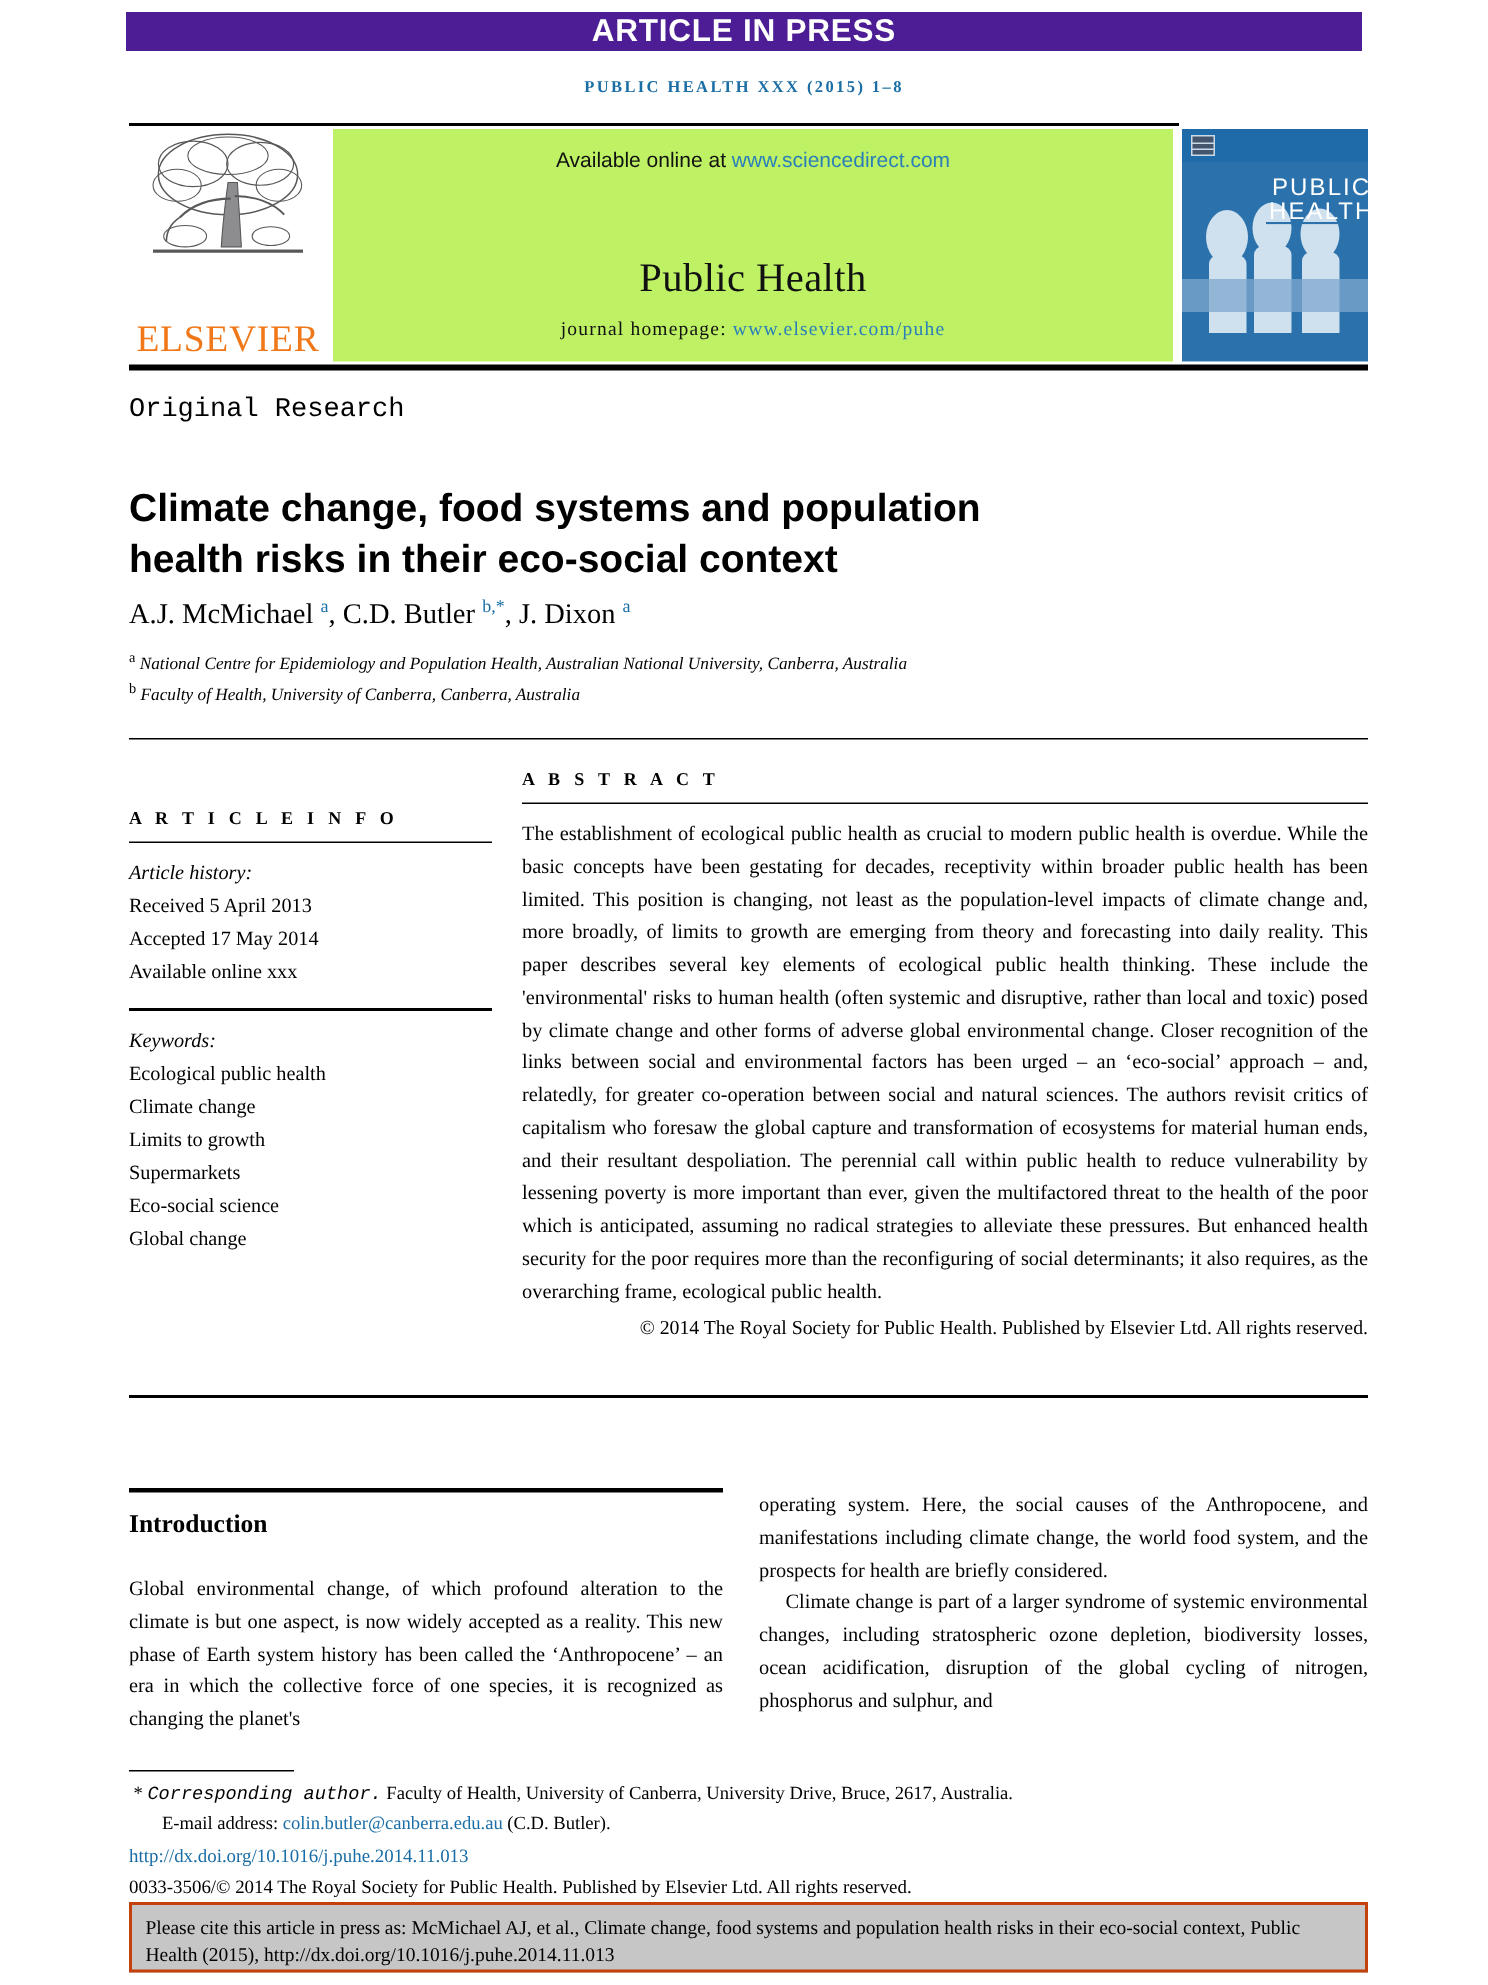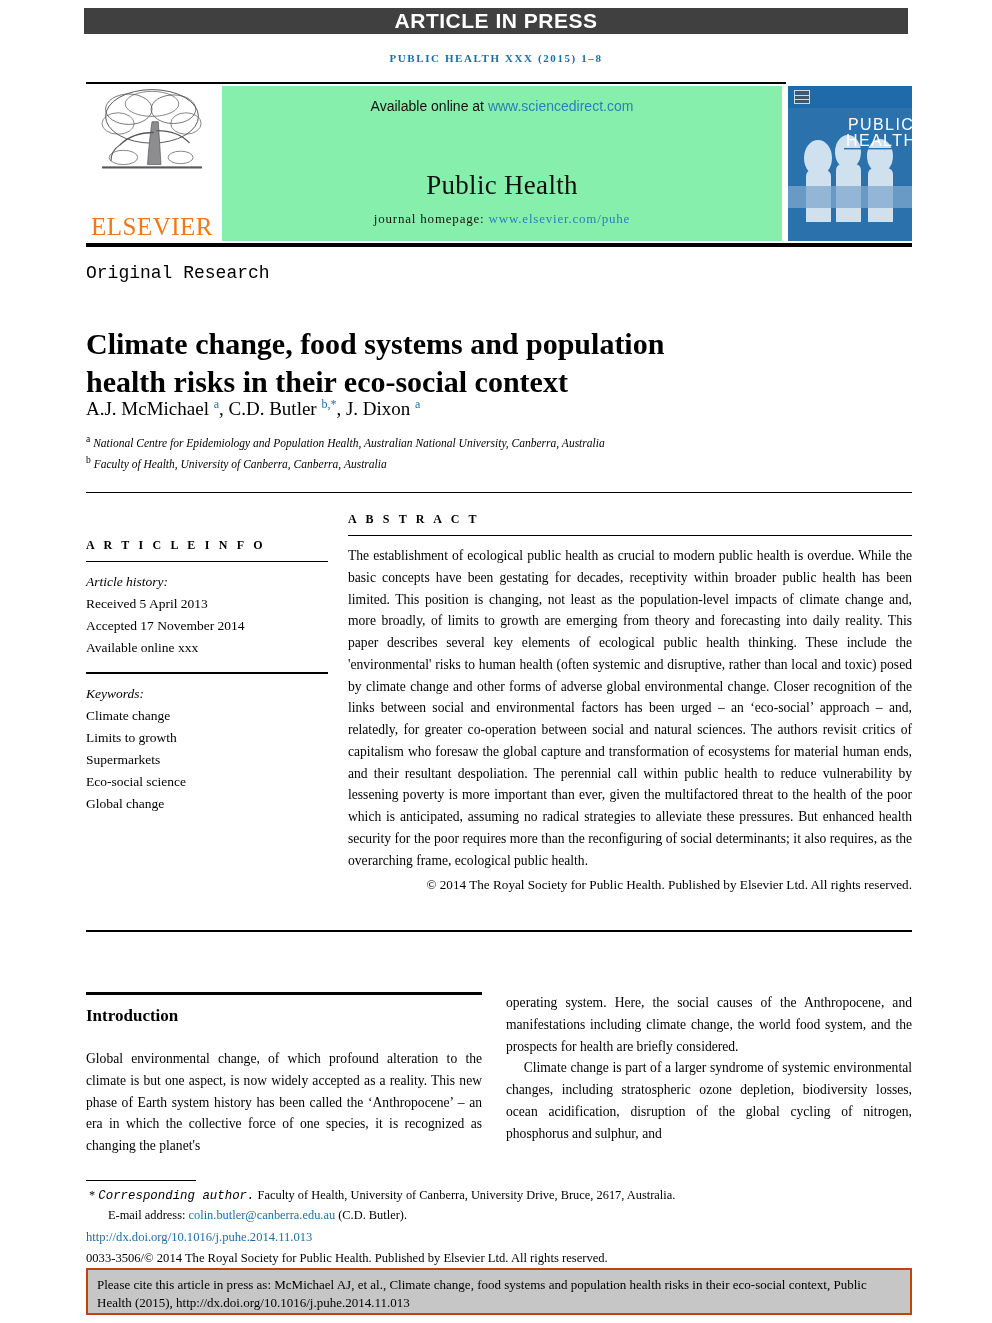--- a/index.html
+++ b/index.html
@@ -12,21 +12,21 @@
     color: #000000;
     position: relative;
     overflow: hidden;
   }
 
   
   .aip-banner {
     position: absolute;
     left: 84px; top: 8px;
     width: 824px; height: 26px;
-    background: #404040;
+    background: #4c1d95;
     display: flex; align-items: center; justify-content: center;
   }
   .aip-banner-text {
     font-family: "Liberation Sans", sans-serif;
     font-weight: bold;
     font-size: 21px;
     letter-spacing: 0.5px;
     color: #ffffff;
   }
 
@@ -60,21 +60,21 @@
     gap: 28px;
   }
   .elsevier-tree { width: 120px; height: 112px; display:block; }
   .elsevier-word {
     font-family: "Liberation Serif", serif;
     font-size: 25px; letter-spacing: 0.5px;
     color: #f07818; line-height: 1;
   }
   .journal-band {
     flex: 1 1 auto;
-    background: #86efac;
+    background: #bef264;
     margin-left: 4px; margin-right: 6px;
     display: flex; flex-direction: column;
     align-items: center; justify-content: space-between;
     padding: 12px 0 14px 0;
   }
   .avail-line {
     font-family: "Liberation Sans", sans-serif;
     font-size: 14px; color: #111;
   }
   .avail-line .lnk { color: #2b7fb8; }
@@ -98,22 +98,22 @@
 
   
   .section-kind {
     position: absolute; left: 86px; top: 263px;
     font-family: Liberation Mono, monospace;
     font-size: 18px; color: #000;
   }
   .article-title {
     position: absolute; left: 86px; top: 305px;
     width: 640px;
-    font-family: Liberation Serif, serif;
-    font-weight: bold; font-size: 30px; line-height: 1.28;
+    font-family: Liberation Sans, sans-serif;
+    font-weight: bold; font-size: 26px; line-height: 1.28;
     color: #000;
   }
   .author-line {
     position: absolute; left: 86px; top: 397px;
     font-family: "Liberation Serif", serif;
     font-size: 19px; color: #000;
   }
   .author-line sup { color: #1b6ea5; font-size: 12px; }
   .affiliations {
     position: absolute; left: 86px; top: 432px; width: 800px;
@@ -314,26 +314,27 @@
 </div>
 
 <div class="rule-abs-top"></div>
 
 <div class="infocol">
   <div class="col-head">A R T I C L E   I N F O</div>
   <div class="hr-thin"></div>
 
   <div class="meta-line meta-label">Article history:</div>
   <div class="meta-line">Received 5 April 2013</div>
-  <div class="meta-line">Accepted 17 November 2014</div>
+  <div class="meta-line">Accepted 17 May 2014</div>
   <div class="meta-line">Available online xxx</div>
 
   <div class="hr-med"></div>
 
   <div class="meta-line meta-label">Keywords:</div>
+  <div class="meta-line">Ecological public health</div>
   <div class="meta-line">Climate change</div>
   <div class="meta-line">Limits to growth</div>
   <div class="meta-line">Supermarkets</div>
   <div class="meta-line">Eco-social science</div>
   <div class="meta-line">Global change</div>
 </div>
 
 <div class="abscol">
   <div class="col-head">A B S T R A C T</div>
   <div class="hr-thin"></div>

